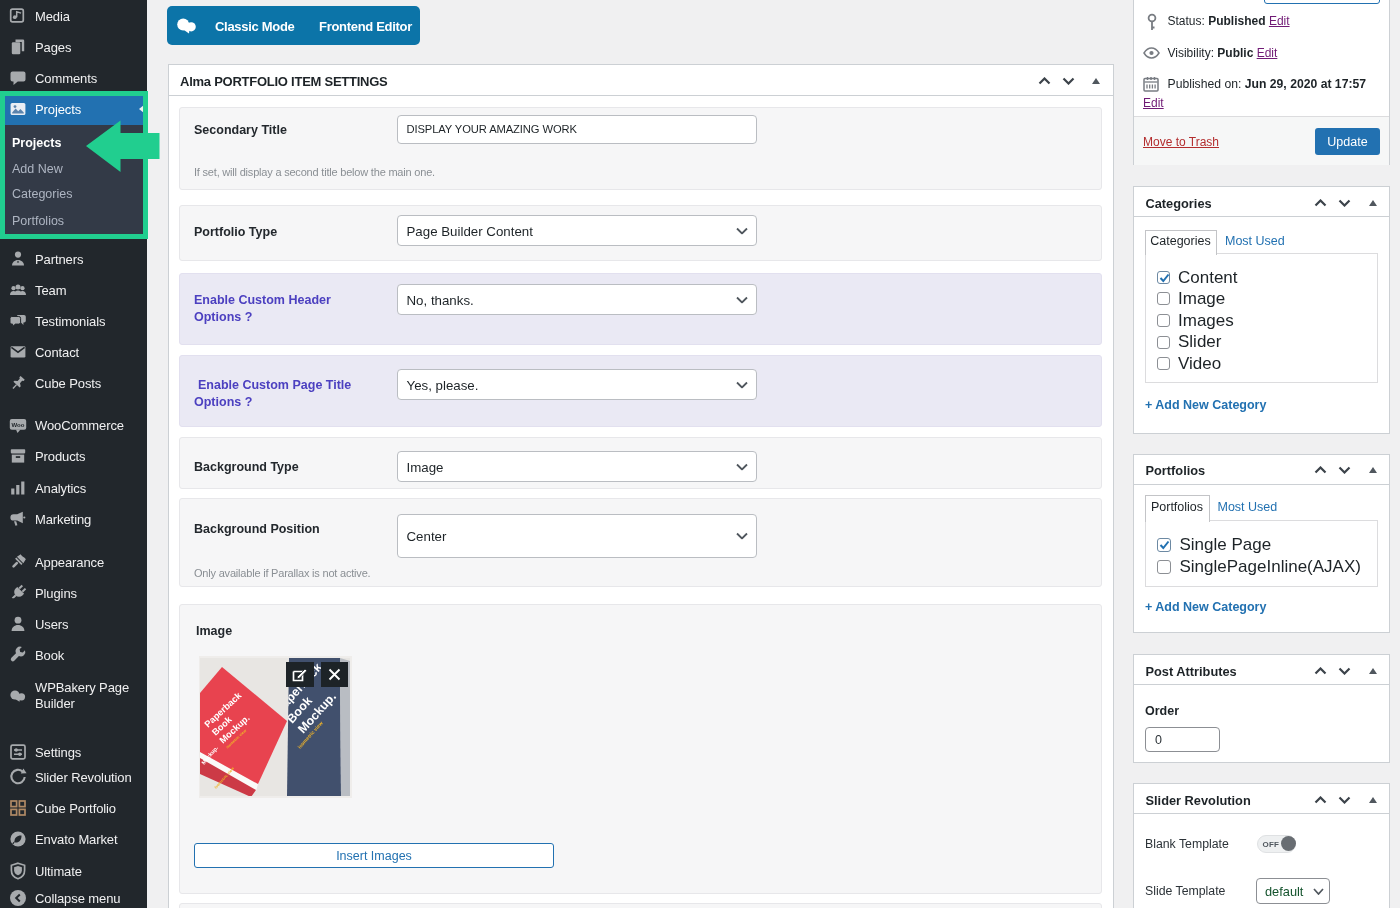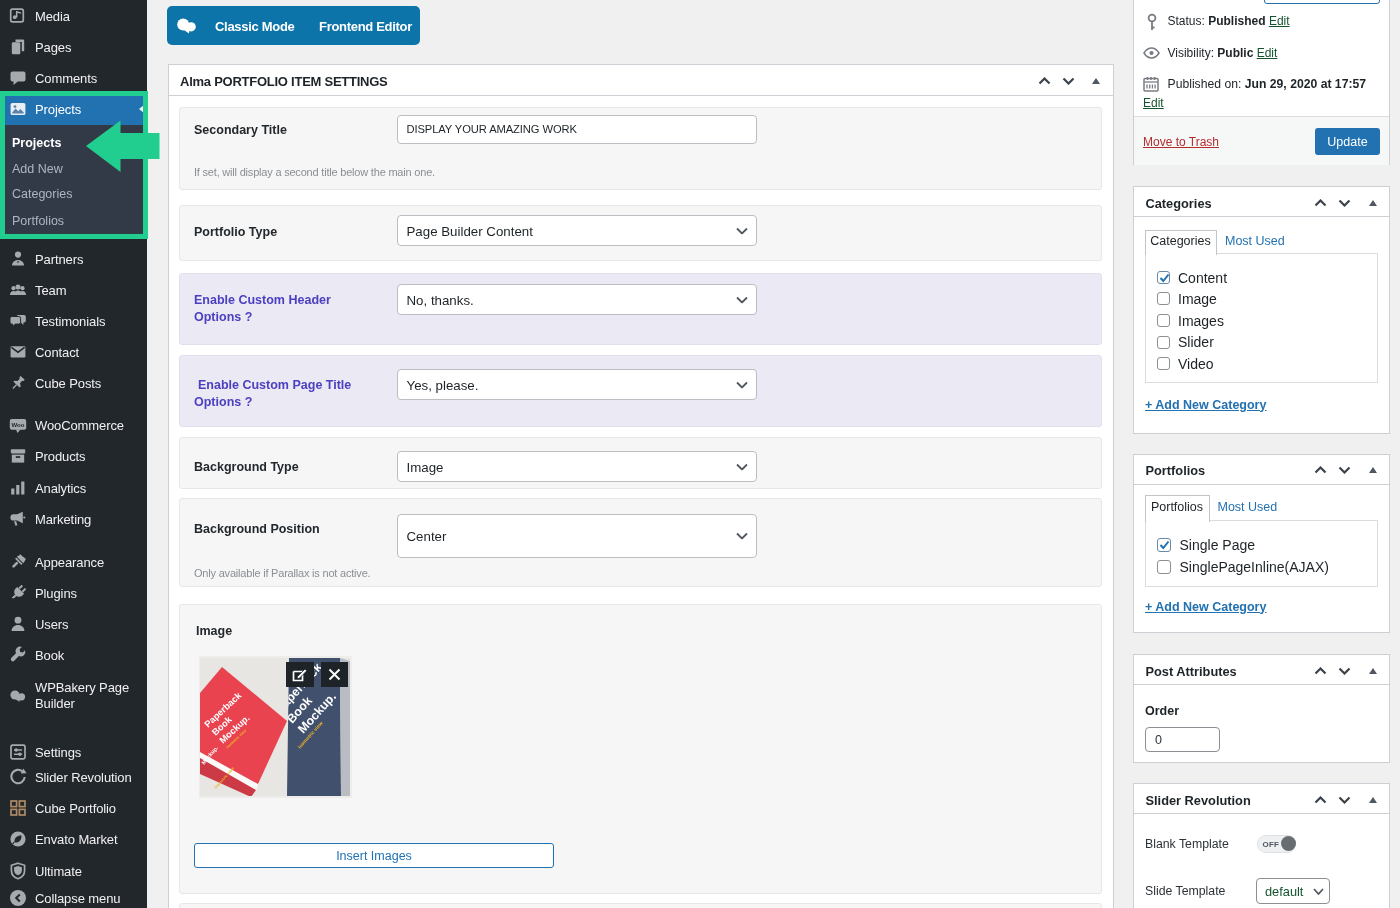--- a/index.html
+++ b/index.html
@@ -19,24 +19,24 @@
 .plab{position:absolute;font-size:12.5px;font-weight:bold;color:#4c40c0;transform:translateY(-50%);white-space:nowrap}
 .hint{position:absolute;font-size:11px;color:#8a8f94;letter-spacing:-.2px;transform:translateY(-50%);white-space:nowrap}
 .sel{position:absolute;background:#fff;border:1px solid #babdc2;border-radius:4px}
 .sel .tx{position:absolute;left:9px;top:50%;transform:translateY(-50%);font-size:13.3px;color:#1d2327;white-space:nowrap}
 .sel svg{position:absolute;right:8px;top:50%;transform:translateY(-50%)}
 
 .box{position:absolute;left:1133px;width:257px;background:#fff;border:1px solid #ccd0d4}
 .bt{position:absolute;left:12px;top:50%;transform:translateY(-50%);font-size:12.8px;font-weight:bold;color:#1d2327;white-space:nowrap}
 .tri{position:absolute;top:50%;margin-top:-3px;width:0;height:0;border-left:4.5px solid transparent;border-right:4.5px solid transparent;border-bottom:6px solid #50575e}
 .rtx{font-size:12px;color:#1d2327;white-space:nowrap}
-.blu{color:#14532d;text-decoration:underline}
+.blu{color:#701a75;text-decoration:underline}
 .cb{position:absolute;width:13px;height:13px;background:#fff;border:1px solid #8c8f94;border-radius:3px}
-.cl{position:absolute;font-size:14px;color:#1d2327;transform:translateY(-50%);white-space:nowrap}
-.addnew{position:absolute;font-size:12.5px;font-weight:bold;color:#2271b1;text-decoration:underline;transform:translateY(-50%);white-space:nowrap}
+.cl{position:absolute;font-size:17px;color:#1d2327;transform:translateY(-50%);white-space:nowrap}
+.addnew{position:absolute;font-size:12.5px;font-weight:bold;color:#2271b1;transform:translateY(-50%);white-space:nowrap}
 </style>
 </head>
 <body>
 
 <div id="sb"></div>
 <div class="mi" style="top:0">
     <svg width="20" height="20" viewBox="0 0 20 20">
       <rect x="2.7" y="3.2" width="12.6" height="12.6" rx="1.8" fill="none" stroke="#a7aaad" stroke-width="1.7"></rect>
       <circle cx="6.8" cy="11.2" r="1.9" fill="#a7aaad"></circle>
       <path d="M8.7 11.2V5.8l4.4 1.3" stroke="#a7aaad" stroke-width="1.5" fill="none"></path>

